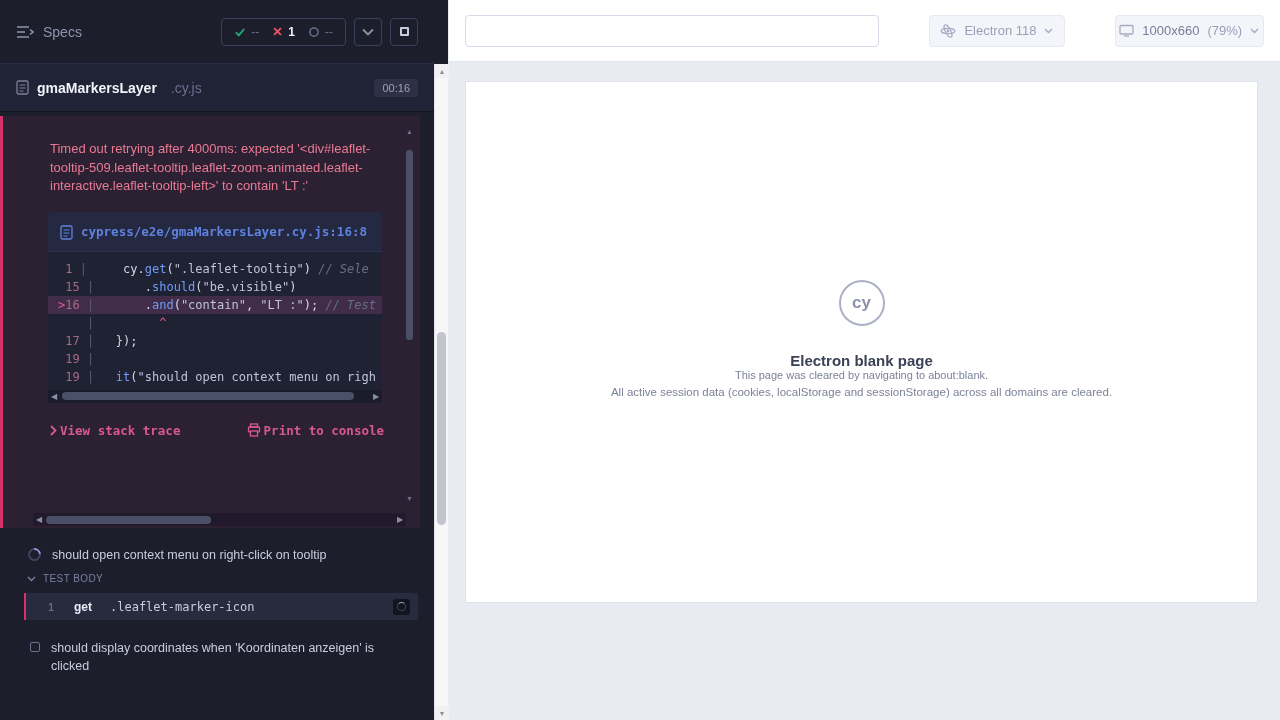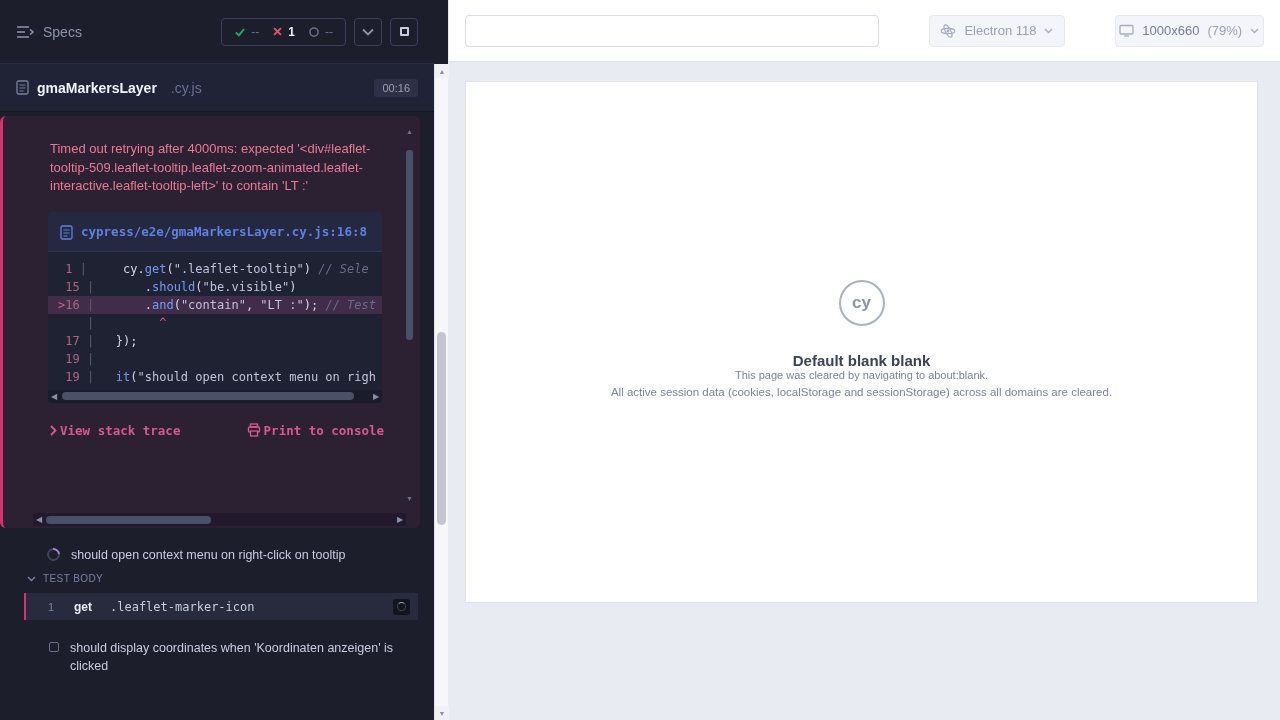--- a/index.html
+++ b/index.html
@@ -23,21 +23,21 @@
   .stop-sq { width:9px; height:9px; border:2px solid #c9cde0; border-radius:1px; display:block; }
 
   .spec-row { position:absolute; left:0; top:64px; width:434px; height:48px; background:#202335;
     display:flex; align-items:center; padding:0 16px; border-bottom:1px solid #14161f; }
   .spec-name { color:#f1f3fa; font-size:14px; font-weight:bold; margin-left:8px; }
   .spec-ext { color:#6a7090; font-size:14px;margin-left:14px; }
   .duration-badge { background:#2e3146; color:#9ba0b8; font-size:11px; padding:3px 8px; border-radius:3px; }
 
   
   .error-panel { position:absolute; left:0; top:116px; width:420px; height:412px;
-    background:#2b2133; border-left:3px solid #d6336c; overflow:hidden;border-radius:6px; }
+    background:#2b2133; border-left:3px solid #d6336c; overflow:hidden; }
   .error-msg { margin:24px 48px 16px 47px; width:330px;
     color:#ea7a93; font-size:13px; line-height:18.5px; word-wrap:break-word; }
   .code-frame { margin-left:45px; width:334px; background:#1f2233; border-radius:4px; overflow:hidden; }
   .cf-header { display:flex; align-items:flex-start; gap:8px; padding:10px 12px; background:#242840;
     border-bottom:1px solid #2e3350; }
   .cf-path { color:#5f82e0; font:600 12.5px/19px "DejaVu Sans Mono", monospace; word-break:break-all; }
   .cf-lines { padding:8px 0 4px 0; overflow:hidden; }
   .code-line { white-space:pre; font:12px/18px "DejaVu Sans Mono", monospace; color:#d4d7e6; padding-left:10px; }
   .code-line.hl { background:#412d49; }
   .mk { color:#e0598f; } .lnum { color:#a76a83; } .pipe { color:#565b77; }
@@ -56,21 +56,21 @@
   .ev-scroll .arr { position:absolute; left:0; width:9px; color:#6d7290; font-size:7px; text-align:center; }
   .ev-scroll .arr.u { top:0; } .ev-scroll .arr.d { bottom:0; }
   .eh-scroll { position:absolute; left:30px; right:14px; bottom:2px; height:13px; background:#221a2c; border-radius:2px; }
   .eh-scroll .thumb { position:absolute; left:13px; top:2.5px; width:165px; height:8px; background:#4b5069; border-radius:4px; }
   .eh-scroll .arr { position:absolute; top:0; width:12px; height:13px; color:#8a8fa8; font-size:8px;
     display:flex; align-items:center; justify-content:center; }
   .eh-scroll .arr.l { left:0; } .eh-scroll .arr.r { right:0; }
 
   
   .test-row { position:absolute; left:0; width:418px; display:flex; align-items:flex-start; gap:11px;
-    padding-left:47px; color:#c9cde0; font-size:12.5px; line-height:18px; cursor:pointer; }
+    padding-left:28px; color:#c9cde0; font-size:12.5px; line-height:18px; cursor:pointer; }
   .spinner { width:13px; height:13px; border-radius:50%; border:2px solid #3f4460; border-top-color:#a78bdc;
     transform:rotate(40deg); margin-top:2px; flex:none; }
   .pend-sq { width:10px; height:10px; border:1.5px solid #6a7090; border-radius:2px; margin-top:3px; margin-left:2px; flex:none; }
   .test-title { width:336px; }
 
   .section-label { position:absolute; left:27px; top:573px; display:flex; align-items:center; gap:7px;
     color:#7a80a0; font-size:10px; letter-spacing:0.4px; cursor:pointer; }
 
   .command-row { position:absolute; left:24px; top:593px; width:394px; height:27px; background:#272b3d;
     border-left:2px solid #d6336c; display:flex; align-items:center; padding:0 8px 0 22px; cursor:pointer; }
@@ -310,20 +310,20 @@
             </svg>
           </span>
       </div>
     </div>
 
     <div class="aut-area">
       <div class="aut-frame">
         <div class="cy-logo">
           <span>cy</span>
         </div>
-        <div class="blank-title">Default blank blank</div>
+        <div class="blank-title">Electron blank page</div>
         <div class="blank-line1">This page was cleared by navigating to about:blank.</div>
         <div class="blank-line2">All active session data (cookies, localStorage and sessionStorage) across all domains are cleared.</div>
       </div>
     </div>
   </main>
 
 </div>
 
 </body></html>

